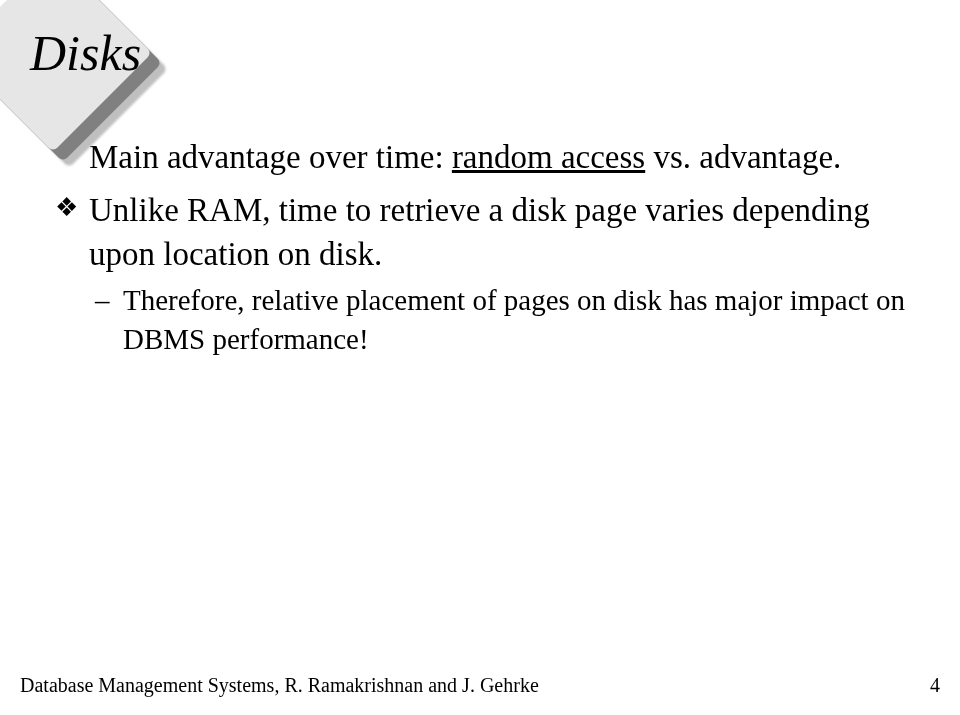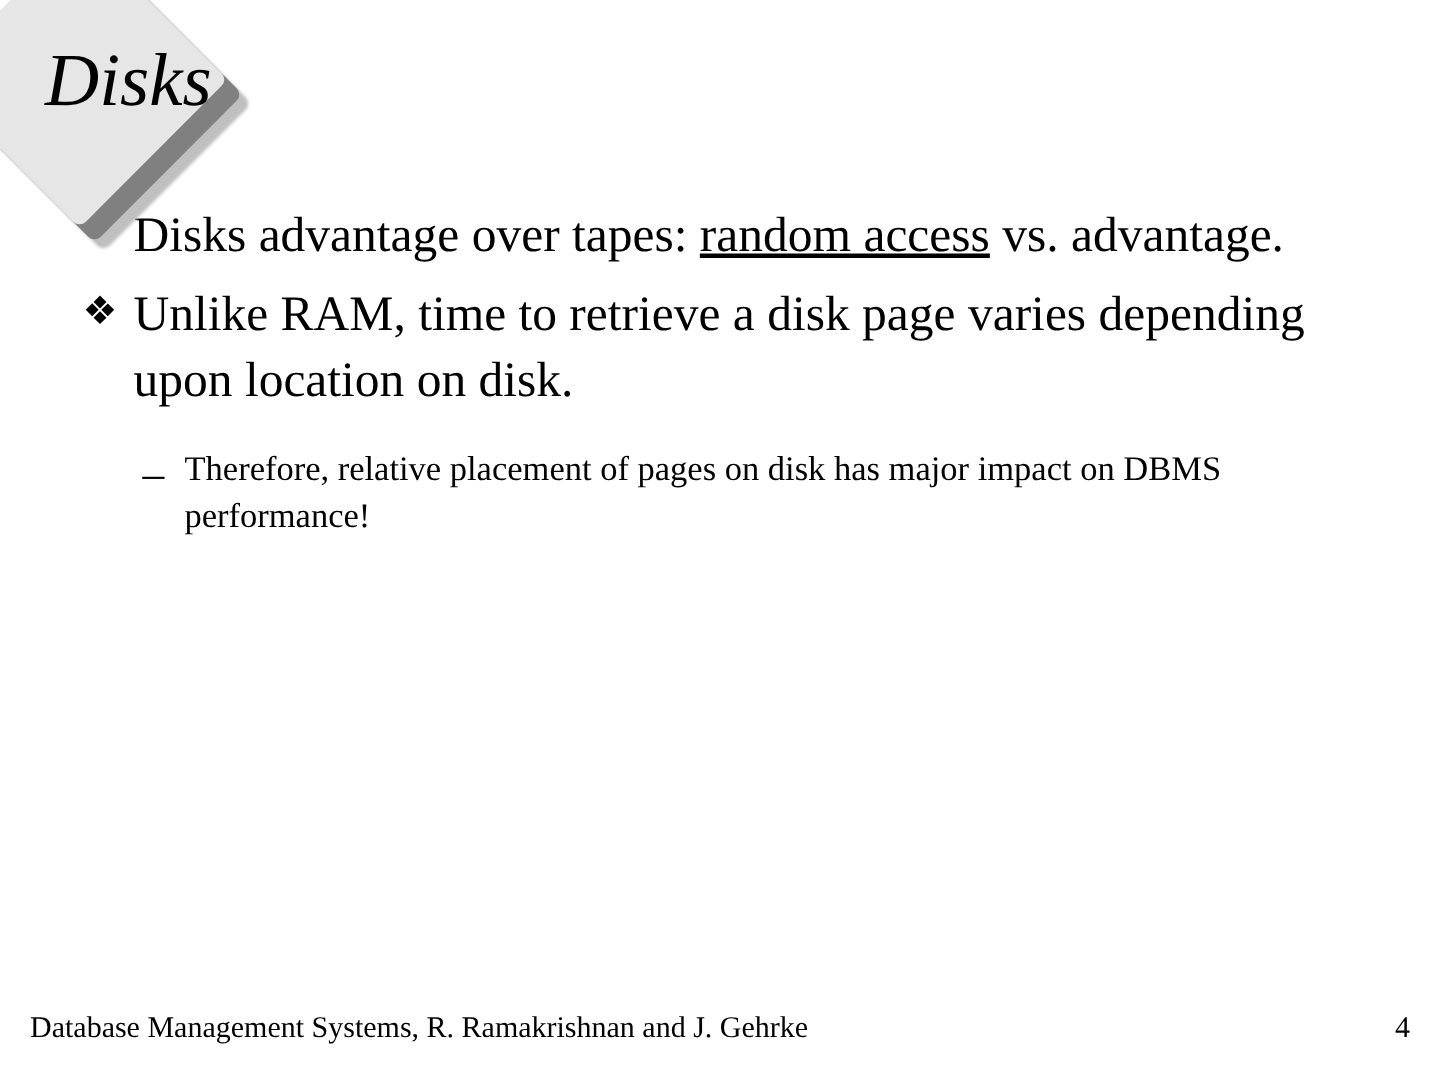--- a/index.html
+++ b/index.html
@@ -90,23 +90,23 @@
     text-decoration: underline;
   }
   ul.sub {
     list-style: none;
     padding: 0;
     margin: 4px 0 0 0;
   }
   ul.sub > li {
     position: relative;
     padding-left: 34px;
-    font-size: 23px;
+    font-size: 29px;
     line-height: 1.35;
-    margin-top: 20px;
+    margin-top: 4px;
   }
   ul.sub > li::before {
     content: "–";
     position: absolute;
     left: 6px;
     top: 0;
     font-size: 29px;
   }
   .footer {
     position: absolute;
@@ -130,21 +130,21 @@
     <div class="diamond d-light"></div>
   </div>
 
   <div class="title">Disks</div>
 
   <div class="content">
     <ul class="main">
 
 
       <li>
-        <span>Disks advantage over tapes: </span><span class="italic underline">random access</span><span> vs. </span><span class="italic">advantage.</span>
+        <span>Main advantage over time: </span><span class="italic underline">random access</span><span> vs. </span><span class="italic">advantage.</span>
       </li>
 
 
       <li>
         <span>Unlike RAM, time to retrieve a disk page varies depending upon location on disk.</span>
         <ul class="sub">
           <li>
             <span>Therefore, relative placement of pages on disk has major impact on DBMS performance!</span>
           </li>
         </ul>

